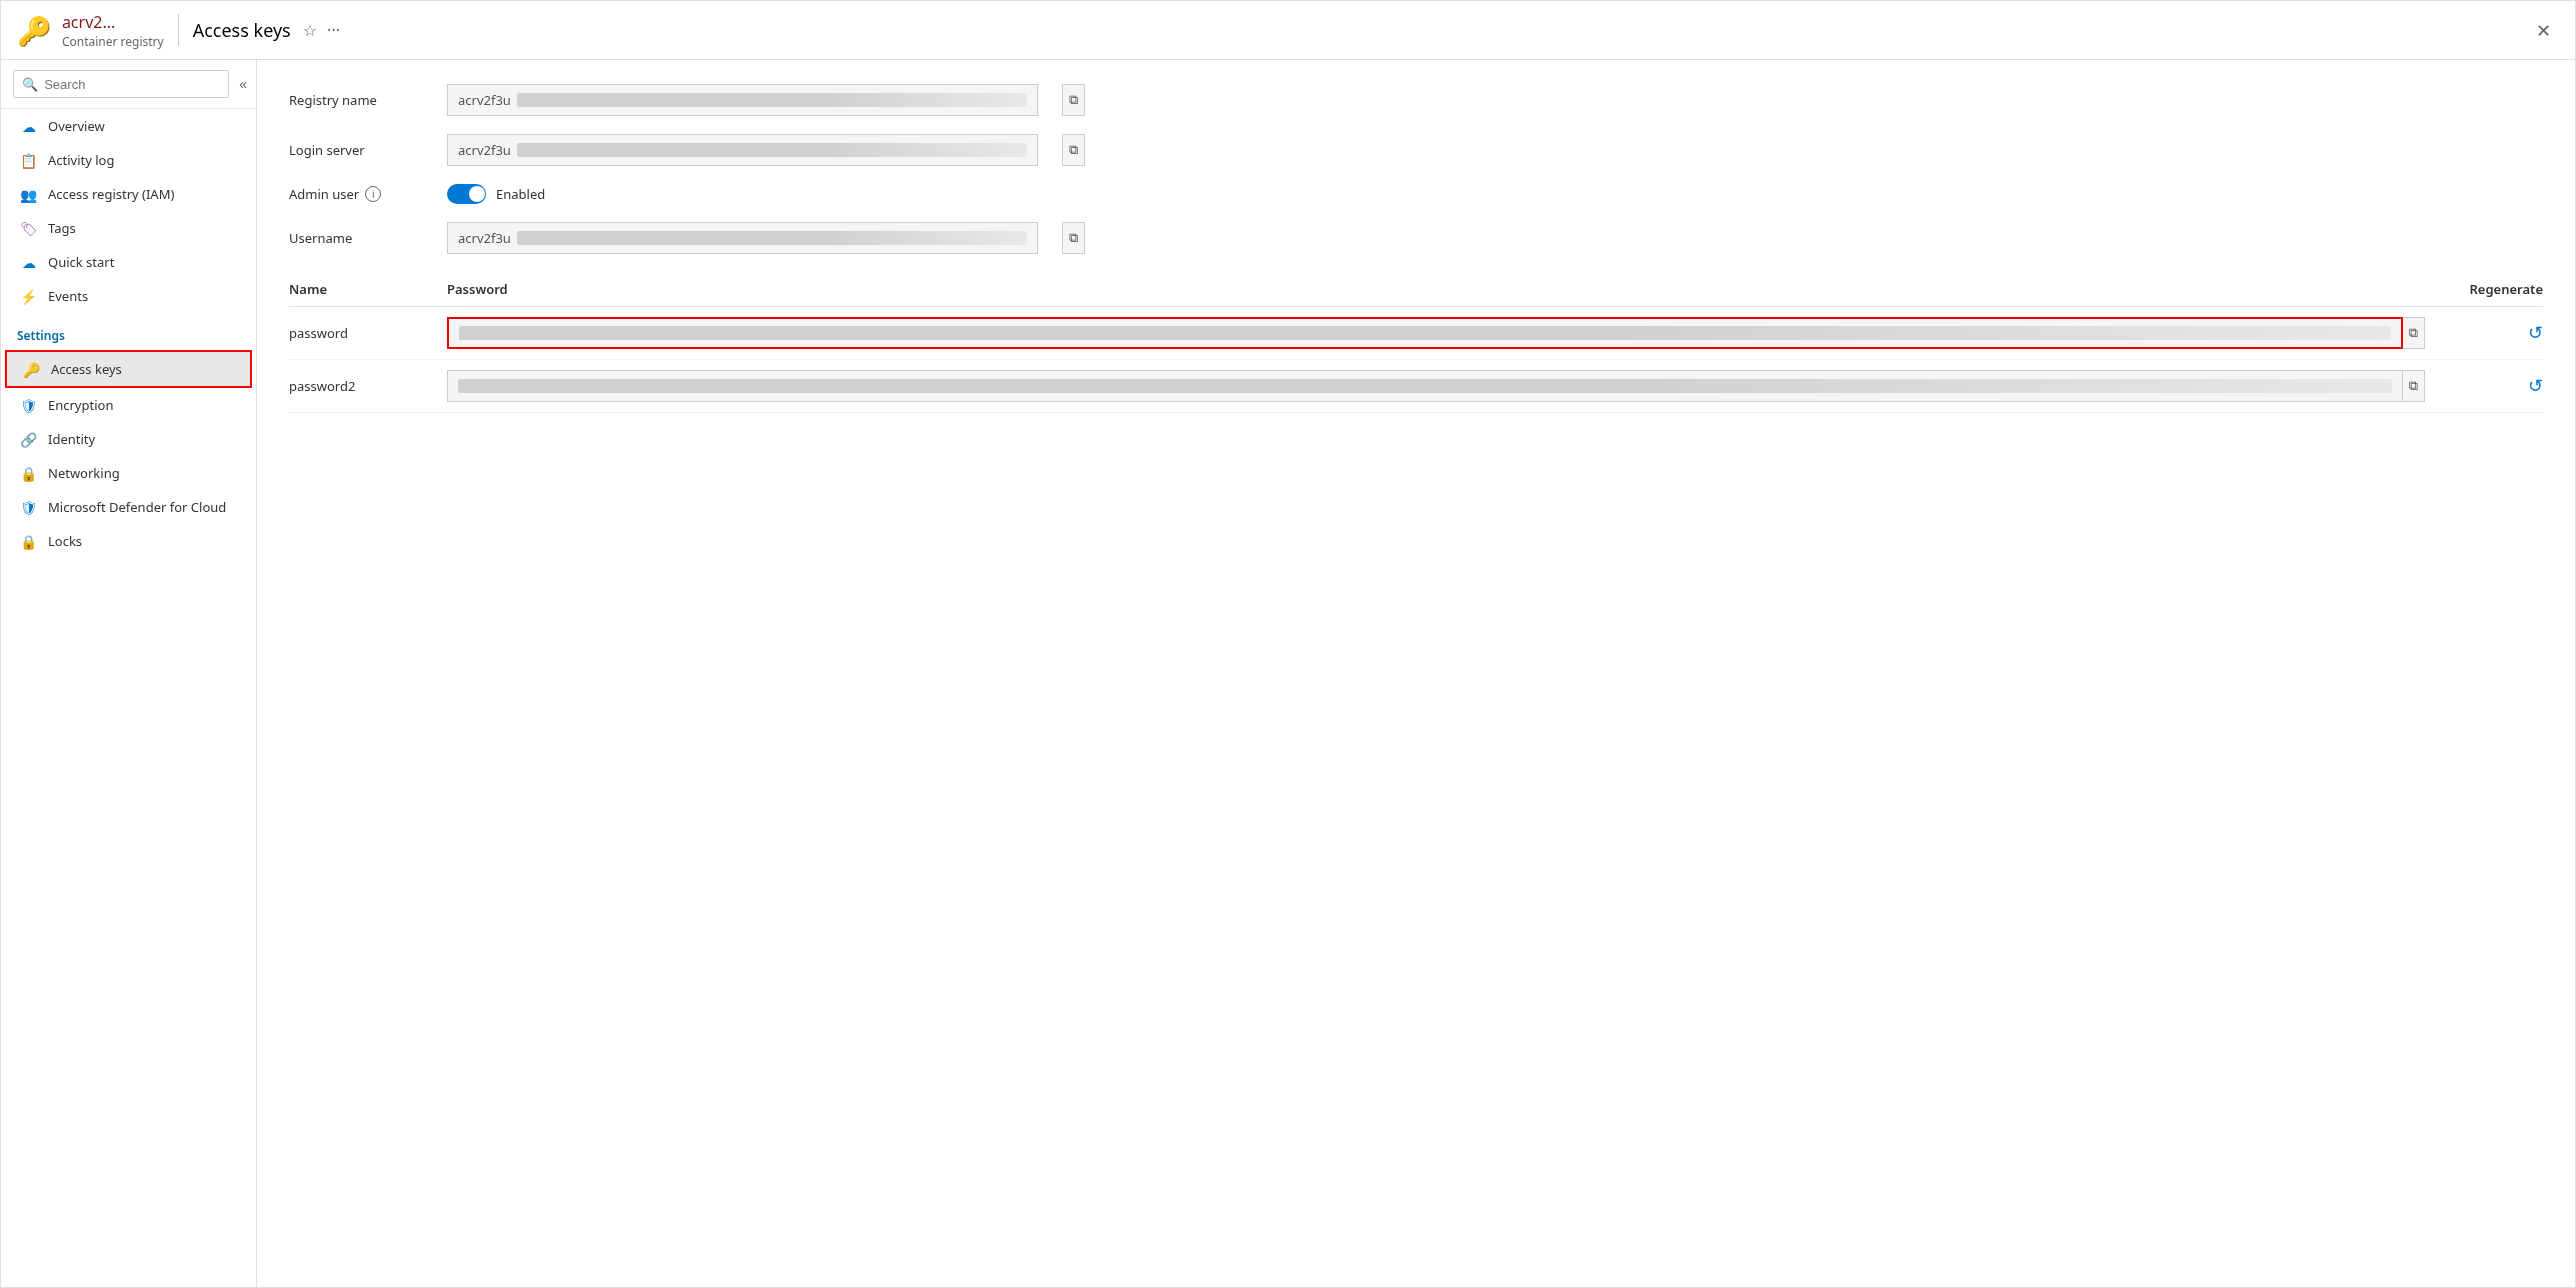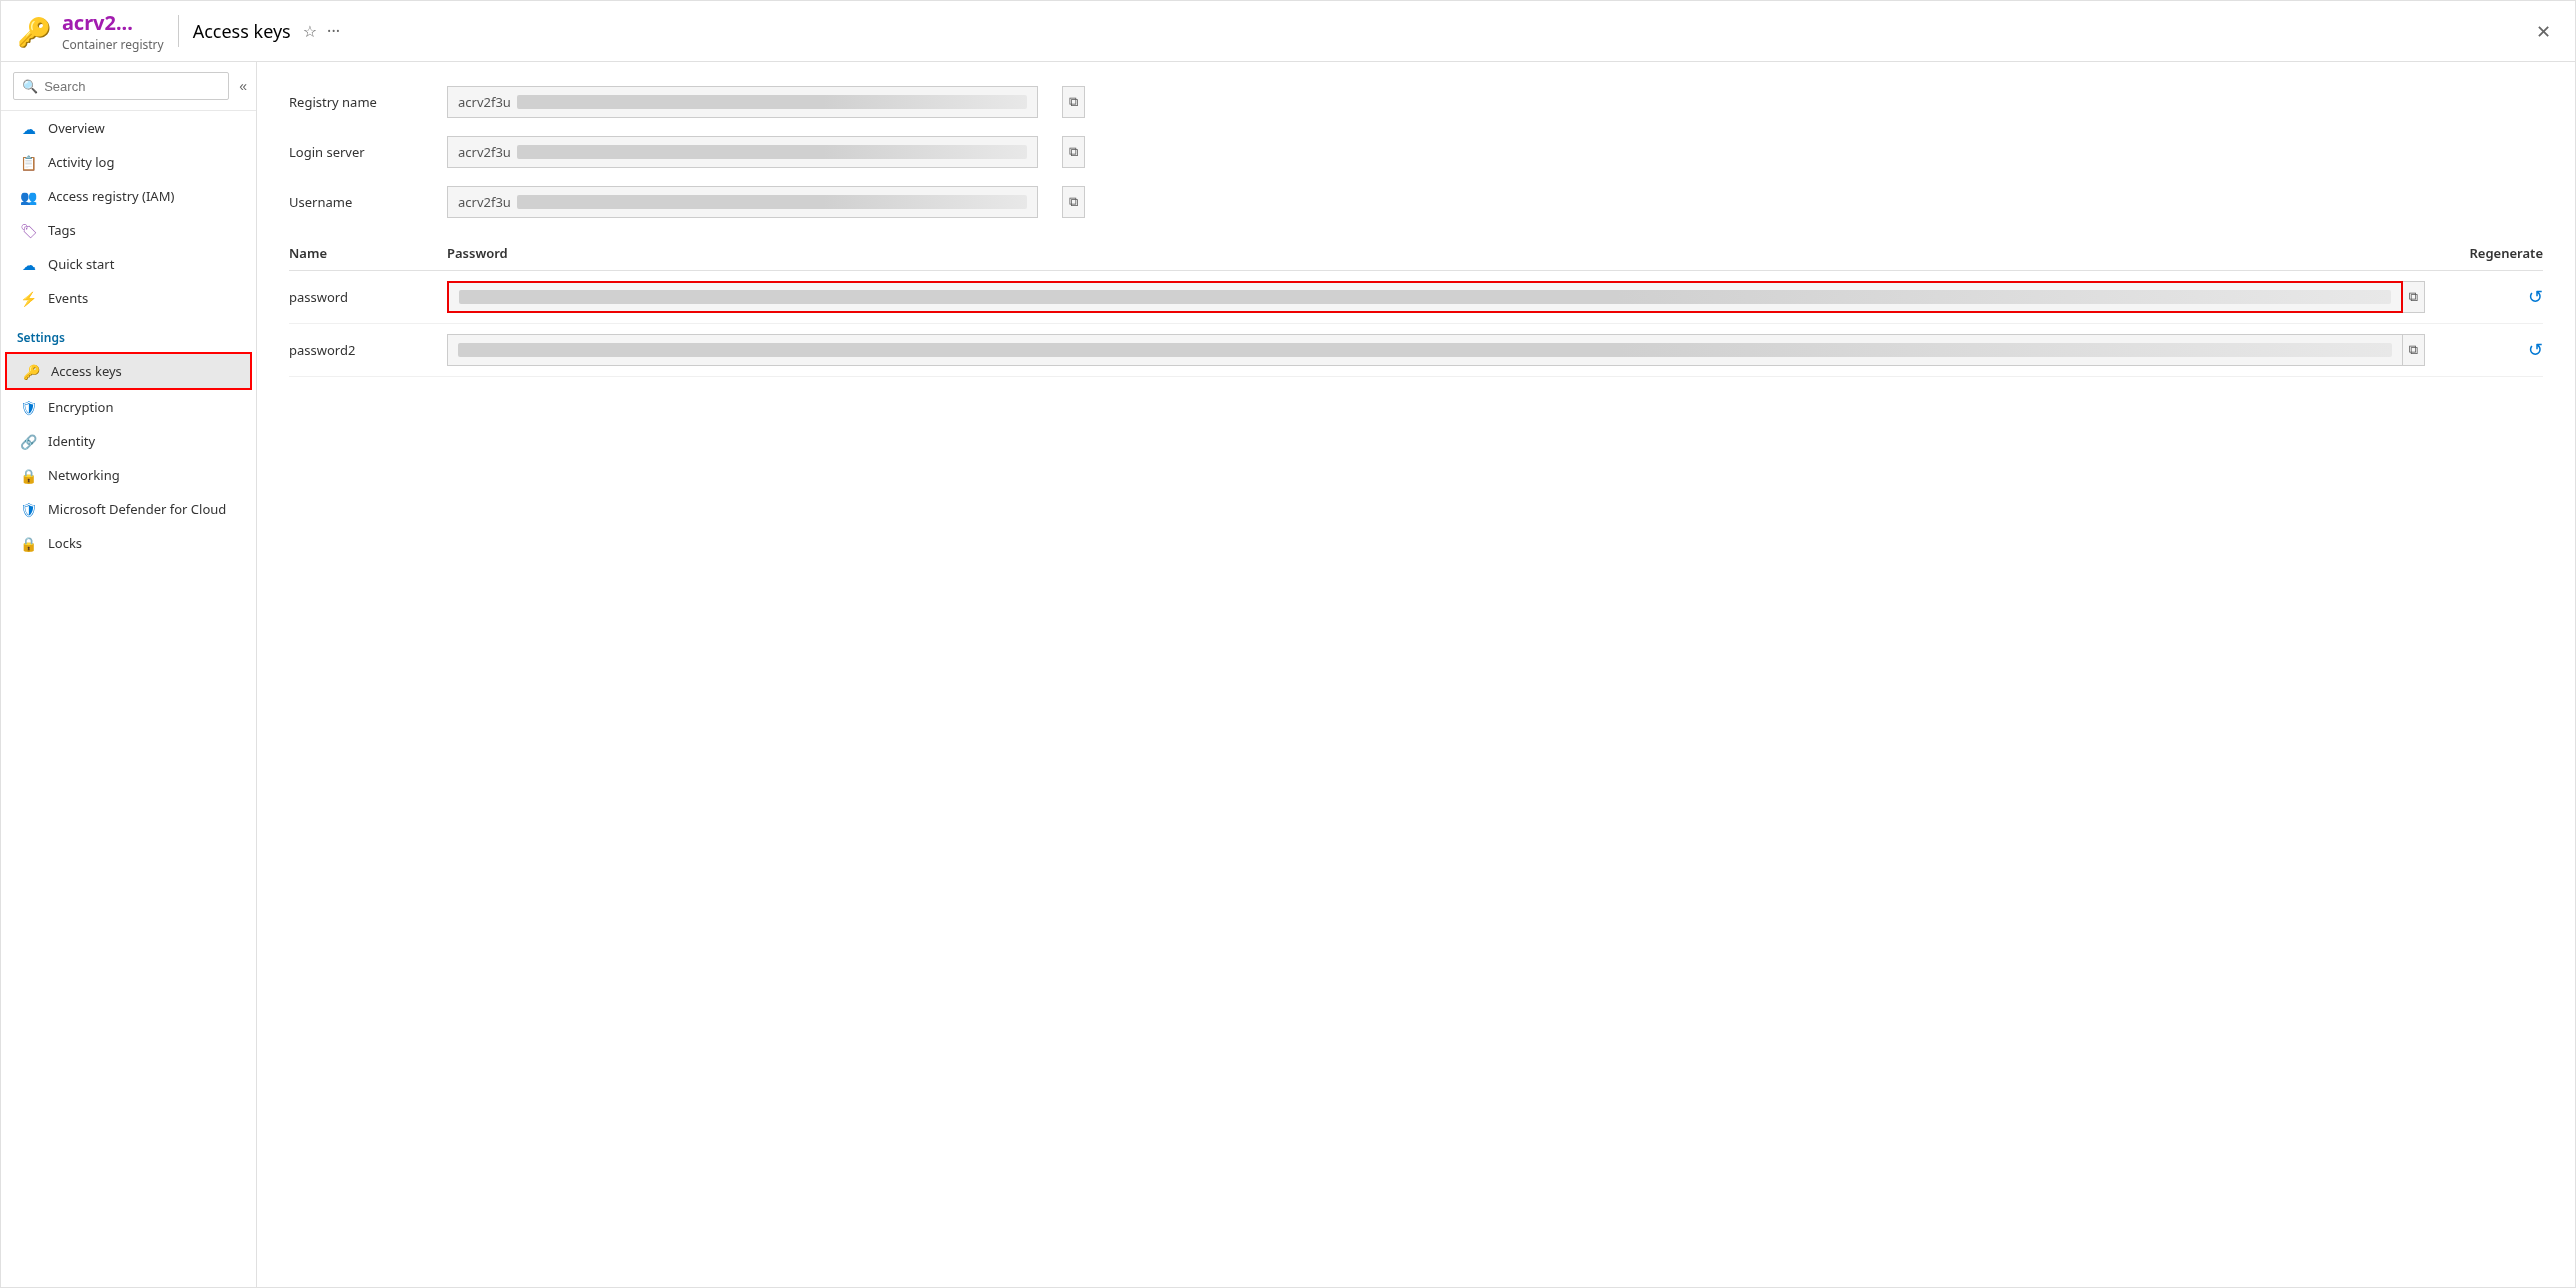--- a/index.html
+++ b/index.html
@@ -28,23 +28,23 @@
     }
     .header-icon {
       font-size: 28px;
       margin-right: 10px;
     }
     .header-title-block {
       display: flex;
       flex-direction: column;
     }
     .header-resource-name {
-      font-size: 20px;
-      font-weight: 700;
-      color: #a21caf;
+      font-size: 16px;
+      font-weight: 400;
+      color: #7f1d1d;
     }
     .header-resource-type {
       font-size: 12px;
       color: #666;
     }
     .header-divider {
       width: 1px;
       height: 32px;
       background: #ccc;
       margin: 0 14px;
@@ -409,20 +409,33 @@
         <div class="field-label">Login server</div>
         <div class="field-value-wrapper">
           <div class="field-input" style="min-width:591px;">
             <span style="margin-right:6px; font-size:13px; color:#555;">acrv2f3u</span>
             <span class="blurred-text" style="width:276px;"></span>
           </div>
           <button class="copy-btn">⧉</button>
         </div>
       </div>
 
+      <div class="field-row">
+        <div class="field-label">
+          <span>Admin user</span>
+          <span class="field-info-icon">i</span>
+        </div>
+        <div class="toggle-wrapper">
+          <div class="toggle">
+            <div class="toggle-track"></div>
+            <div class="toggle-thumb"></div>
+          </div>
+          <span>Enabled</span>
+        </div>
+      </div>
 
       <div class="field-row">
         <div class="field-label">Username</div>
         <div class="field-value-wrapper">
           <div class="field-input" style="min-width:591px;">
             <span style="margin-right:6px; font-size:13px; color:#555;">acrv2f3u</span>
             <span class="blurred-text" style="width:276px;"></span>
           </div>
           <button class="copy-btn">⧉</button>
         </div>

